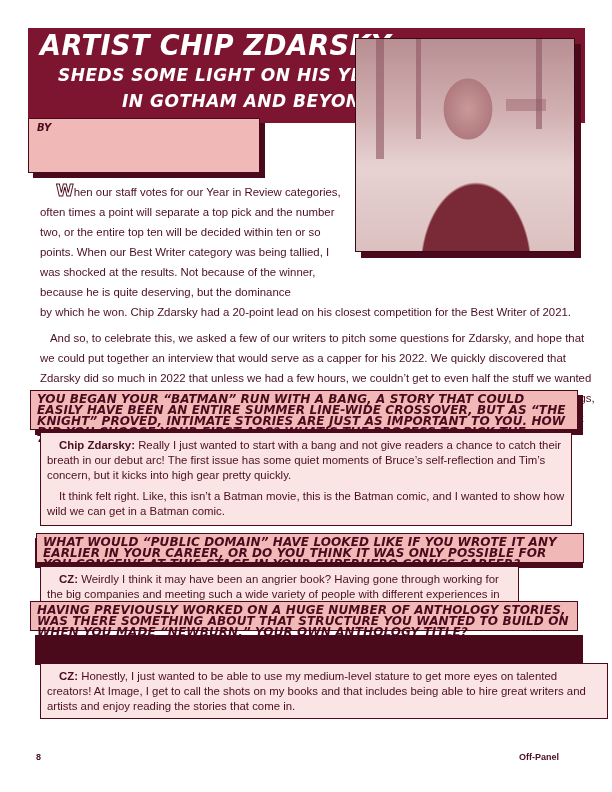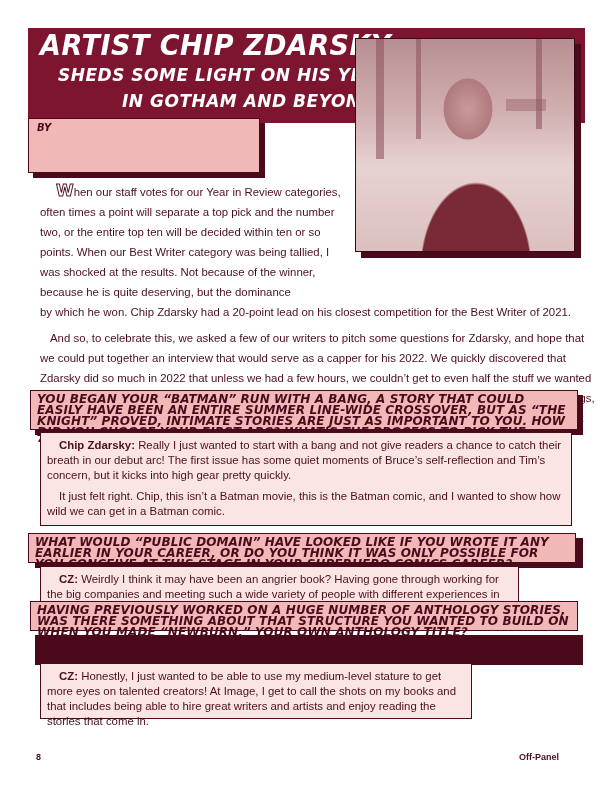--- a/index.html
+++ b/index.html
@@ -103,29 +103,29 @@
     <span class="narrow"><span class="dropcap">W</span><span>hen our staff votes for our Year in Review categories, often times a point will separate a top pick and the number two, or the entire top ten will be decided within ten or so points. When our Best Writer category was being tallied, I was shocked at the results. Not because of the winner, because he is quite deserving, but the dominance</span></span>
     <span>by which he won. Chip Zdarsky had a 20-point lead on his closest competition for the Best Writer of 2021.</span>
   </p>
   <p class="indent">And so, to celebrate this, we asked a few of our writers to pitch some questions for Zdarsky, and hope that we could put together an interview that would serve as a capper for his 2022. We quickly discovered that Zdarsky did so much in 2022 that unless we had a few hours, we couldn’t get to even half the stuff we wanted to. So instead, we focused the interview a bit around his “Batman” run. While we still talked about other things, our staff felt that his “Batman” run was an important piece of his 2022 success, and so that is where the bulk of our questions fell.</p>
 </div>
 
 <div class="q-shadow" style="left:35px;top:395px;width:548px;height:40px;"></div>
 <div class="q-box" style="left:30px;top:390px;width:548px;height:40px;">You began your “Batman” run with a bang, a story that could easily have been an entire summer line-wide crossover, but as “The Knight” proved, intimate stories are just as important to you. How did you choose your first arc? What’s the process to pick the “perfect” beginning?</div>
 <div class="a-box" style="left:40px;top:432px;width:532px;height:94px;">
   <p><span class="speaker">Chip Zdarsky:</span> <span>Really I just wanted to start with a bang and not give readers a chance to catch their breath in our debut arc! The first issue has some quiet moments of Bruce’s self-reflection and Tim’s concern, but it kicks into high gear pretty quickly.</span></p>
-  <p>It just felt right. Chip, this isn’t a Batman movie, this is the Batman comic, and I wanted to show how wild we can get in a Batman comic.</p>
+  <p>It think felt right. Like, this isn’t a Batman movie, this is the Batman comic, and I wanted to show how wild we can get in a Batman comic.</p>
 </div>
 
 <div class="q-shadow" style="left:35px;top:538px;width:548px;height:30px;"></div>
-<div class="q-box" style="left:28px;top:533px;width:548px;height:30px;">What would “Public Domain” have looked like if you wrote it any earlier in your career, or do you think it was only possible for you conceive at this stage in your superhero comics career?</div>
+<div class="q-box" style="left:36px;top:533px;width:548px;height:30px;">What would “Public Domain” have looked like if you wrote it any earlier in your career, or do you think it was only possible for you conceive at this stage in your superhero comics career?</div>
 <div class="a-box" style="left:40px;top:566px;width:479px;height:56px;">
   <p><span class="speaker">CZ:</span> <span>Weirdly I think it may have been an angrier book? Having gone through working for the big companies and meeting such a wide variety of people with different experiences in the industry has made me try to find a more empathetic way into the story.</span></p>
 </div>
 
 <div class="q-shadow" style="left:35px;top:635px;width:548px;height:30px;"></div>
 <div class="q-box" style="left:30px;top:601px;width:548px;height:30px;">Having previously worked on a huge number of anthology stories, was there something about that structure you wanted to build on when you made “Newburn,” your own anthology title?</div>
-<div class="a-box" style="left:40px;top:663px;width:432px;height:56px;">
+<div class="a-box" style="left:40px;top:663px;width:568px;height:56px;">
   <p><span class="speaker">CZ:</span> <span>Honestly, I just wanted to be able to use my medium-level stature to get more eyes on talented creators! At Image, I get to call the shots on my books and that includes being able to hire great writers and artists and enjoy reading the stories that come in.</span></p>
 </div>
 
 <div class="footer page-num">8</div>
 <div class="footer mag-name">Off-Panel</div>
 
 </body></html>

